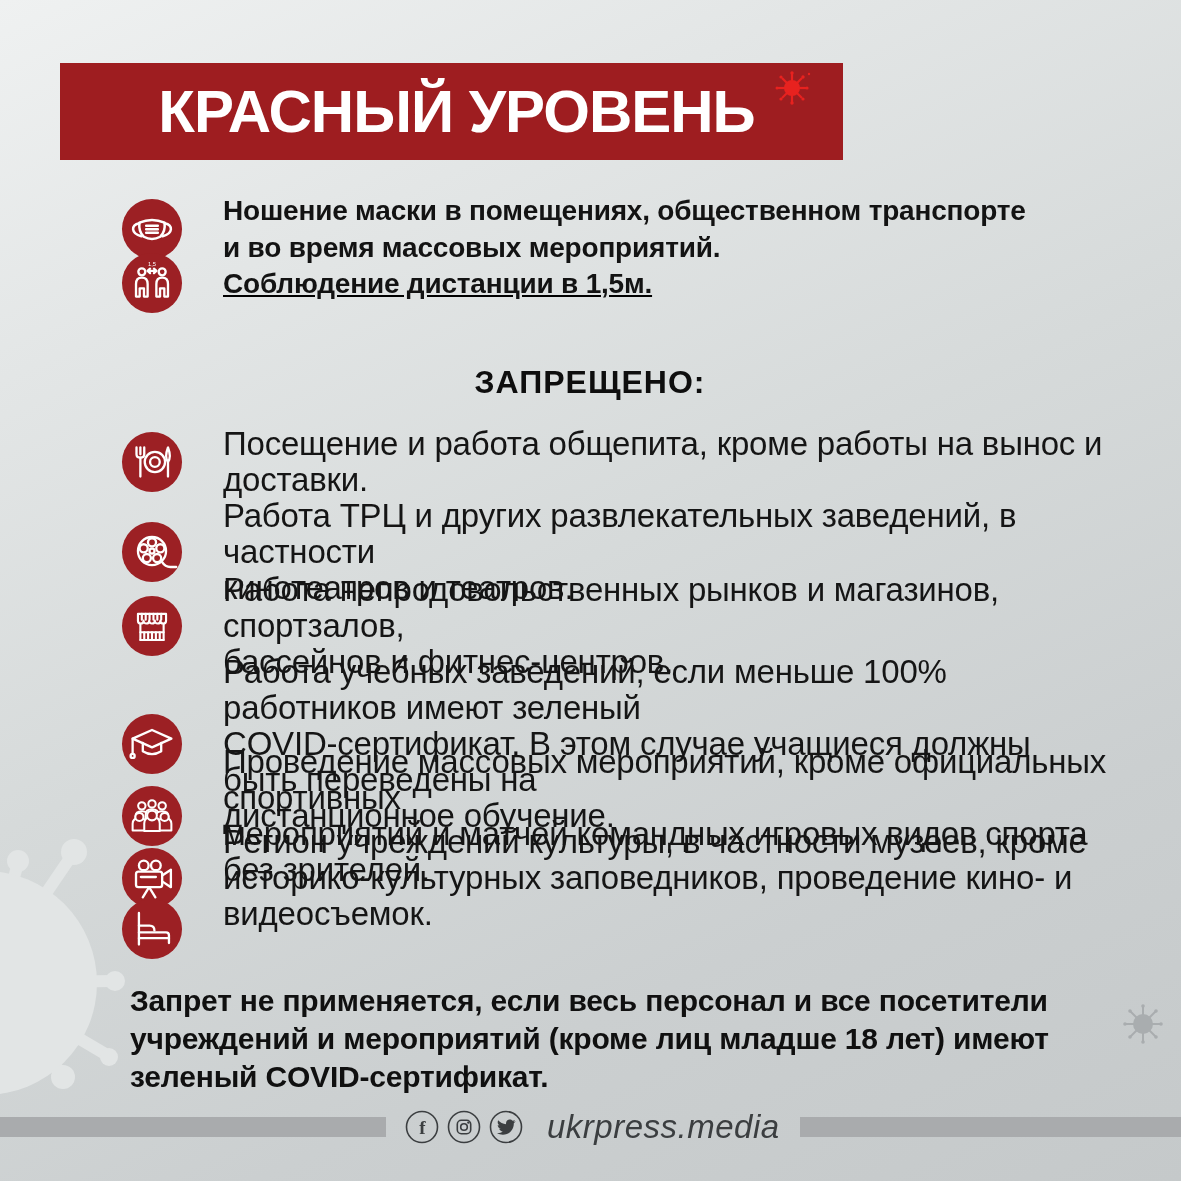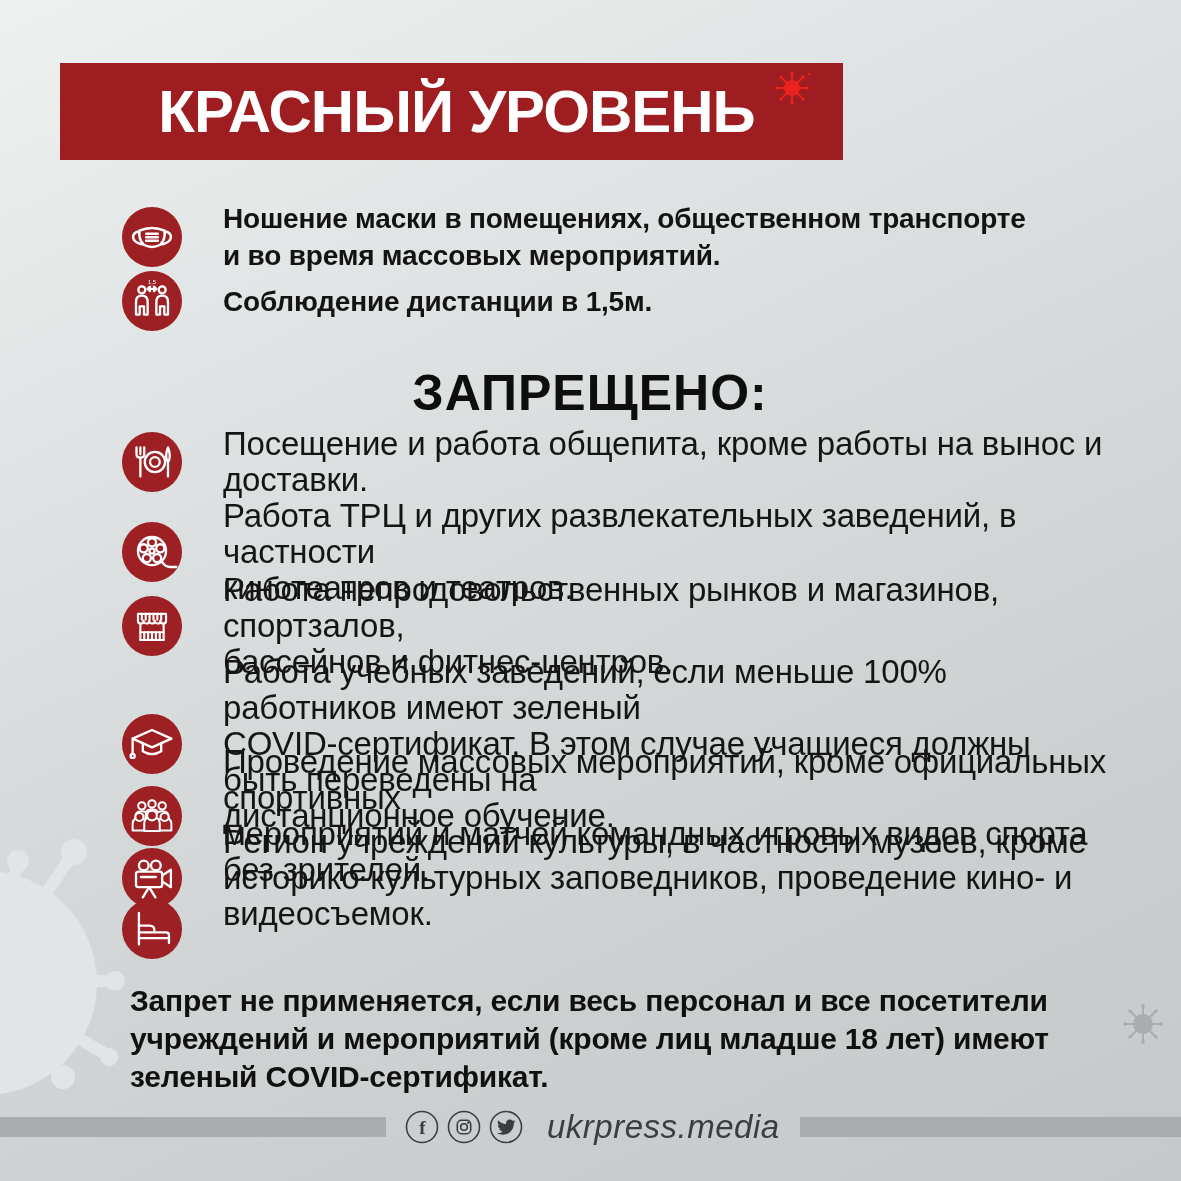--- a/index.html
+++ b/index.html
@@ -13,21 +13,21 @@
   .title{color:#fff;font-weight:bold;font-size:60px;letter-spacing:-1px;padding-left:10px;white-space:nowrap;}
   .region{color:#fff;font-weight:bold;font-size:45px;}
   .splat-red{position:absolute;left:772px;top:66px;}
   
   .row{position:absolute;left:121px;display:flex;align-items:center;gap:40px;width:990px;}
   .circ{flex:0 0 62px;width:62px;height:62px;}
   .pre{white-space:pre-line;}
   .rule-text{margin:0;font-size:28px;font-weight:bold;color:#131313;line-height:37px;letter-spacing:-0.2px;}
   .item-text{margin:0;font-size:33px;color:#151515;line-height:36px;letter-spacing:-0.2px;max-width:885px;}
   .prohibited-heading{position:absolute;left:60px;top:364px;width:1060px;margin:0;text-align:center;
-    font-size:50px;font-weight:bold;color:#0e0e0e;letter-spacing:1px;}
+    font-size:32px;font-weight:bold;color:#0e0e0e;letter-spacing:1px;}
   .exemption{position:absolute;left:130px;top:982px;width:960px;margin:0;
     font-size:30px;font-weight:bold;color:#101010;line-height:38px;letter-spacing:-0.2px;}
   
   .fbar{position:absolute;top:1117px;height:20px;background:#a9abad;}
   .fbar-left{left:0;width:386px;}
   .fbar-right{left:800px;width:381px;}
   .footer-content{position:absolute;left:405px;top:1109px;height:36px;display:flex;align-items:center;gap:8px;}
   .site{font-size:33px;color:#3b3e40;margin-left:16px;letter-spacing:0.5px;font-style:italic;}
   .deco{position:absolute;}
 </style>
@@ -99,35 +99,35 @@
         <circle cx="35" cy="22" r="1.6"></circle>
       <circle cx="31" cy="33" r="1.6"></circle>
         <circle cx="20" cy="37" r="1.7"></circle>
         <circle cx="9" cy="33" r="1.6"></circle>
       <circle cx="5" cy="22" r="1.5"></circle>
         <circle cx="9" cy="11" r="1.6"></circle>
         <circle cx="37" y="8" cy="8" r="1.2"></circle>
     </g>
   </svg>
 
-  <div class="row" style="top:200px;">
+  <div class="row" style="top:192px;">
     <svg class="circ" viewBox="0 0 64 64">
       <circle cx="32" cy="32" r="31" fill="#9c2024"></circle>
       <g fill="none" stroke="#fff" stroke-width="2.6" stroke-linecap="round" stroke-linejoin="round">
         <path d="M19 25.5 Q32 20 45 25.5 Q46 35 40.5 40 Q32 44.5 23.5 40 Q18 35 19 25.5 Z"></path>
         <path d="M26 28.7 H38 M26 32.3 H38 M26 35.9 H38"></path>
         <path d="M19 26 Q12 27.5 12.5 32.5 Q13 37.5 21 39.5"></path>
         <path d="M45 26 Q52 27.5 51.5 32.5 Q51 37.5 43 39.5"></path>
       </g>
     </svg>
     <p class="rule-text pre">Ношение маски в помещениях, общественном транспорте
 и во время массовых мероприятий.</p>
   </div>
 
-  <div class="row" style="top:270px;">
+  <div class="row" style="top:252px;text-decoration:underline;">
     <svg class="circ" viewBox="0 0 64 64">
       <circle cx="32" cy="32" r="31" fill="#9c2024"></circle>
       <g fill="none" stroke="#fff" stroke-width="2.4" stroke-linecap="round" stroke-linejoin="round">
         <circle cx="21.5" cy="20.5" r="3.6"></circle>
         <path d="M15.5 46 V33 Q15.5 26.5 21.5 26.5 Q27.5 26.5 27.5 33 V46 H23.7 V37.5 H19.3 V46 Z"></path>
         <circle cx="42.5" cy="20.5" r="3.6"></circle>
         <path d="M36.5 46 V33 Q36.5 26.5 42.5 26.5 Q48.5 26.5 48.5 33 V46 H44.7 V37.5 H40.3 V46 Z"></path>
         <path d="M28 19.5 H36"></path>
         <path d="M30 17.2 L27.5 19.5 L30 21.8"></path>
         <path d="M34 17.2 L36.5 19.5 L34 21.8"></path>

